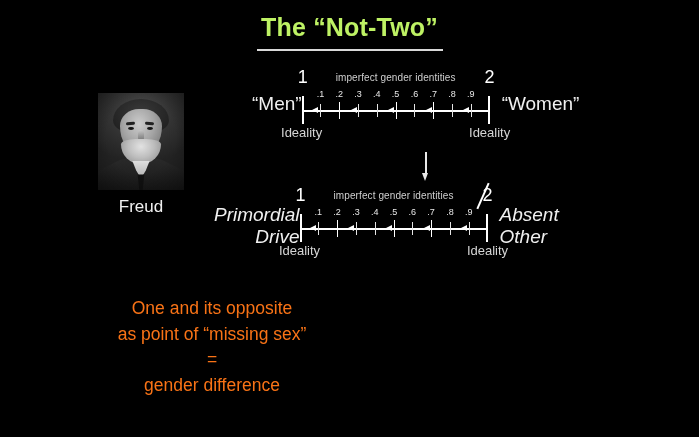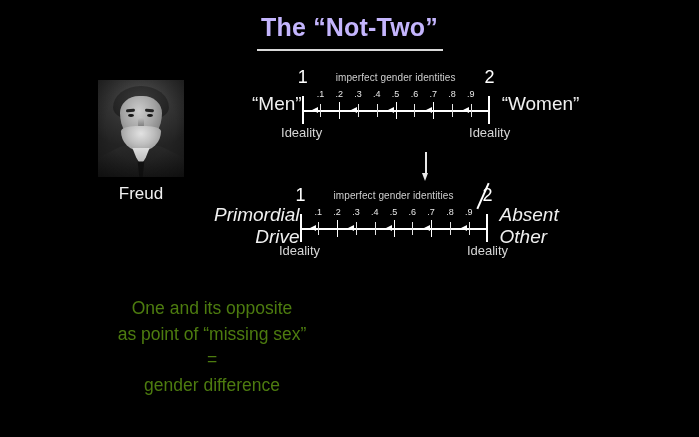--- a/index.html
+++ b/index.html
@@ -28,35 +28,35 @@
     position: absolute;
     top: 14px;
     left: 0;
     width: 699px;
     text-align: center;
   }
   .title {
     font-size: 25px;
     font-weight: bold;
     letter-spacing: 0.2px;
-    color: #c4b5fd;
+    color: #bef264;
     line-height: 1.1;
   }
   .title-rule {
     width: 186px;
     height: 2px;
     background: #d9d9d9;
     margin: 7px auto 0 auto;
   }
 
   
   .freud-block {
     position: absolute;
     left: 98px;
-    top: 80px;
+    top: 93px;
     width: 86px;
     text-align: center;
   }
   .freud-photo {
     width: 86px;
     height: 97px;
     position: relative;
     overflow: hidden;
     background: #6d6a63;
     filter: grayscale(100%);
@@ -306,21 +306,21 @@
   }
 
   
   .statement {
     position: absolute;
     left: 62px;
     top: 296px;
     width: 300px;
     text-align: center;
     font-size: 17.5px;
-    color: #4d7c0f;
+    color: #f97316;
     line-height: 1.46;
   }
   .statement div { white-space: nowrap; }
 </style>
 </head>
 <body>
 
 <div class="slide">
 
   <div class="title-wrap">

